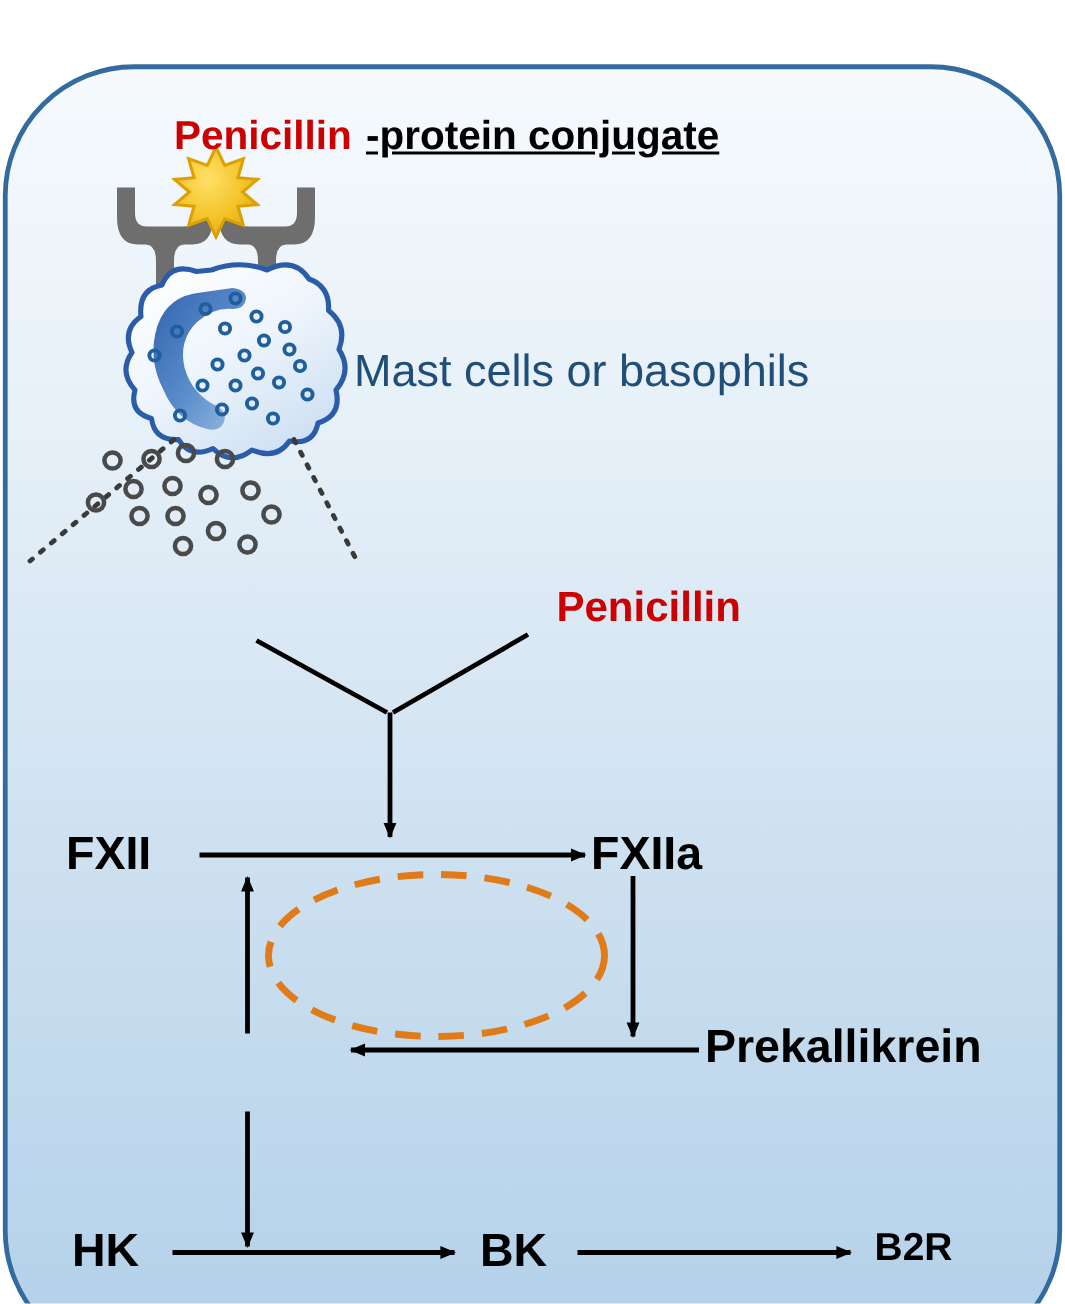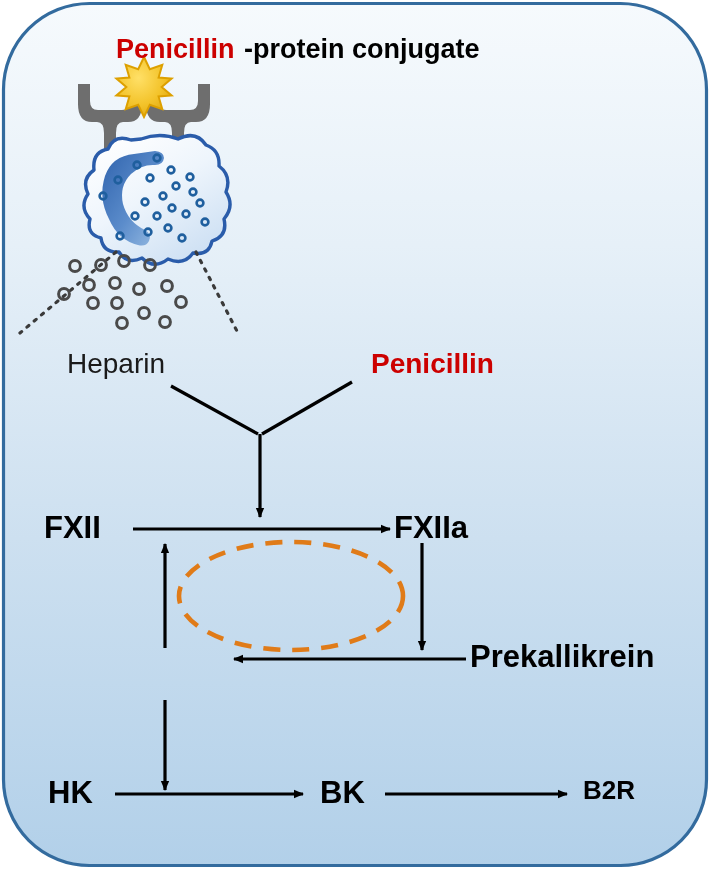--- a/index.html
+++ b/index.html
@@ -10,20 +10,21 @@
   body {
     width: 710px;
     height: 869px;
     font-family: "Liberation Sans", sans-serif;
     overflow: hidden;
   }
   #diagram-root {
     position: relative;
     width: 710px;
     height: 669px;
+    margin-top: 41px;
   }
   #diagram-svg {
     position: absolute;
     left: 0;
     top: 0;
     display: block;
   }
   .lbl {
     position: absolute;
     white-space: nowrap;
@@ -198,24 +199,24 @@
     <g>
       <path d="M385,794 L567,794" stroke="#000" stroke-width="3.2" fill="none" marker-end="url(#arrH)"></path>
     </g>
 
     <g>
       <ellipse cx="291" cy="596" rx="112" ry="54" fill="none" stroke="#e07b18" stroke-width="4.6" stroke-dasharray="17 12" stroke-linecap="butt"></ellipse>
     </g>
   </svg>
 
   <div class="lbl red-bold" style="left:116px; top:36px; font-size:27px;">Penicillin</div>
-  <div class="lbl bold-blk" style="left:244px; top:36px; font-size:27px;">-protein conjugate</div>
-
-
-  <div class="lbl reg-blk" style="left:67px; top:350px; font-size:28px;">Heparin</div>
+  <div class="lbl bold-blk" style="left:244px; top:36px; font-size:27px;text-decoration:underline;">-protein conjugate</div>
+
+  <div class="lbl steel" style="left:236px; top:192px; font-size:30px;">Mast cells or basophils</div>
+
   <div class="lbl red-bold" style="left:371px; top:350px; font-size:28px;">Penicillin</div>
 
   <div class="lbl bold-blk" style="left:44px; top:512px; font-size:31px;">FXII</div>
   <div class="lbl bold-blk" style="left:394px; top:512px; font-size:31px;">FXIIa</div>
 
   <div class="lbl bold-blk" style="left:470px; top:641px; font-size:31px;">Prekallikrein</div>
 
 
   <div class="lbl bold-blk" style="left:48px; top:777px; font-size:31px;">HK</div>
   <div class="lbl bold-blk" style="left:320px; top:777px; font-size:31px;">BK</div>

